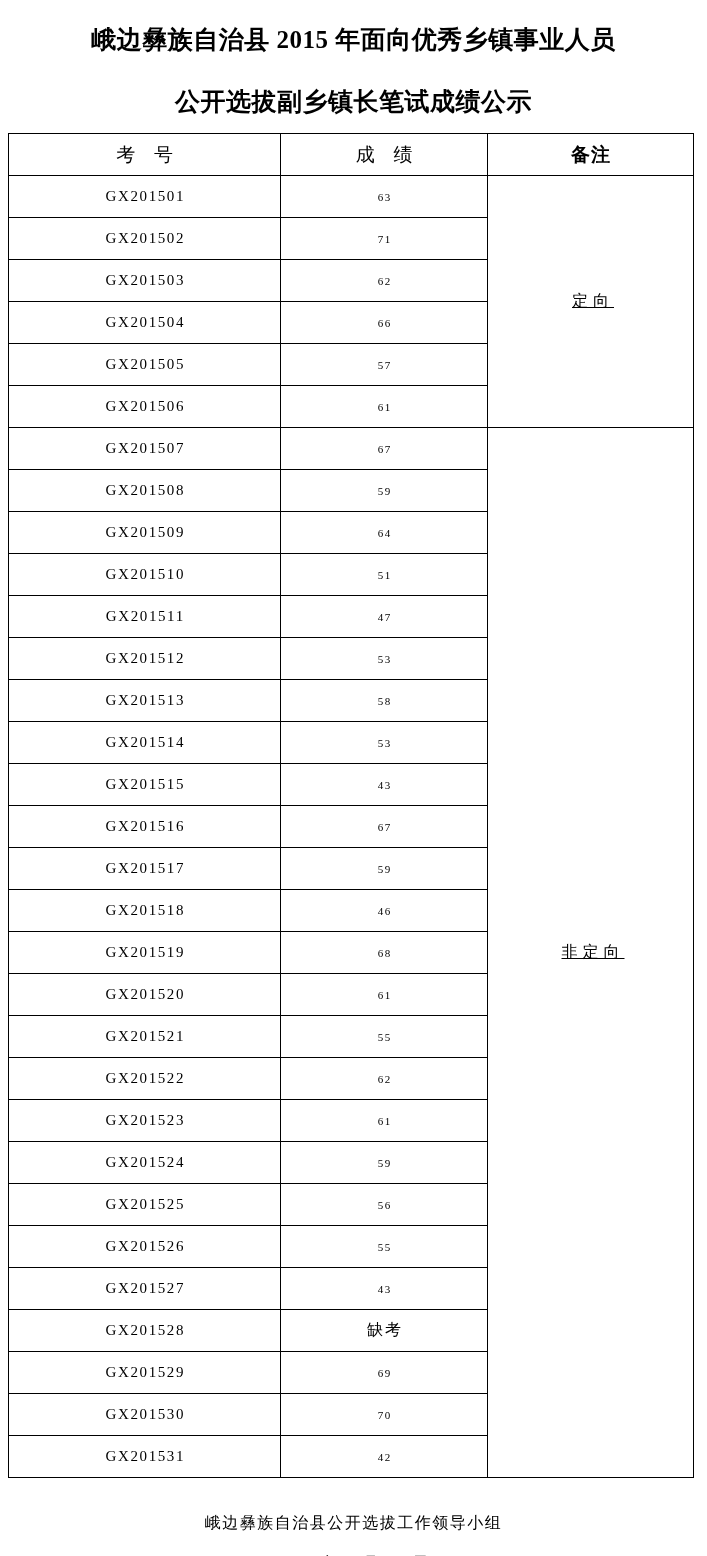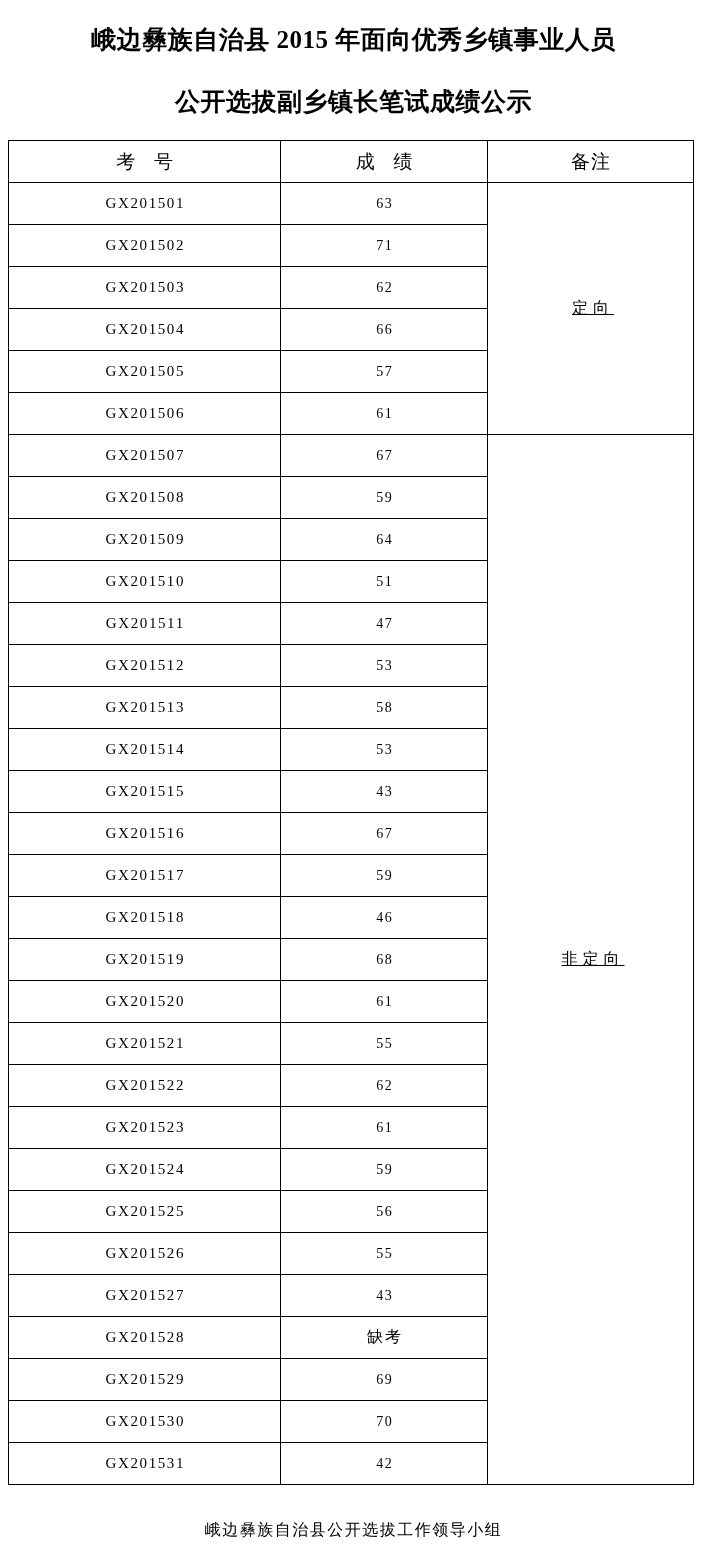--- a/index.html
+++ b/index.html
@@ -35,21 +35,21 @@
     line-height: 36px;
     letter-spacing: 0.5px;
     white-space: nowrap;
   }
   .title-line.second {
     margin-top: 26px;
   }
 
   
   .table-wrap {
-    margin: 20px 8px 0 8px;
+    margin: 13px 8px 0 8px;
     width: 685px;
   }
   table.grades {
     border-collapse: collapse;
     width: 685px;
     table-layout: fixed;
   }
   table.grades td,
   table.grades th {
     border: 1px solid #000000;
@@ -67,31 +67,32 @@
     font-family: "Liberation Serif", "DejaVu Serif", serif;
     font-size: 19px;
     font-weight: bold;
     letter-spacing: 7px;
     text-indent: 7px;
     height: 41px;
   }
   th.hdr.no-track {
     letter-spacing: 1px;
     text-indent: 1px;
+    font-weight: bold;
   }
 
   td.id-cell {
     font-family: "Liberation Serif", "DejaVu Serif", serif;
     font-size: 15px;
     letter-spacing: 1.6px;
     text-indent: 1.6px;
   }
   td.score-cell {
     font-family: "Liberation Serif", "DejaVu Serif", serif;
-    font-size: 14px;
+    font-size: 11px;
     letter-spacing: 1.6px;
     text-indent: 1.6px;
   }
   td.score-cell.cn {
     font-size: 16px;
     letter-spacing: 2px;
     text-indent: 2px;
     font-family: Liberation Serif, serif;
   }
   td.note-cell {

